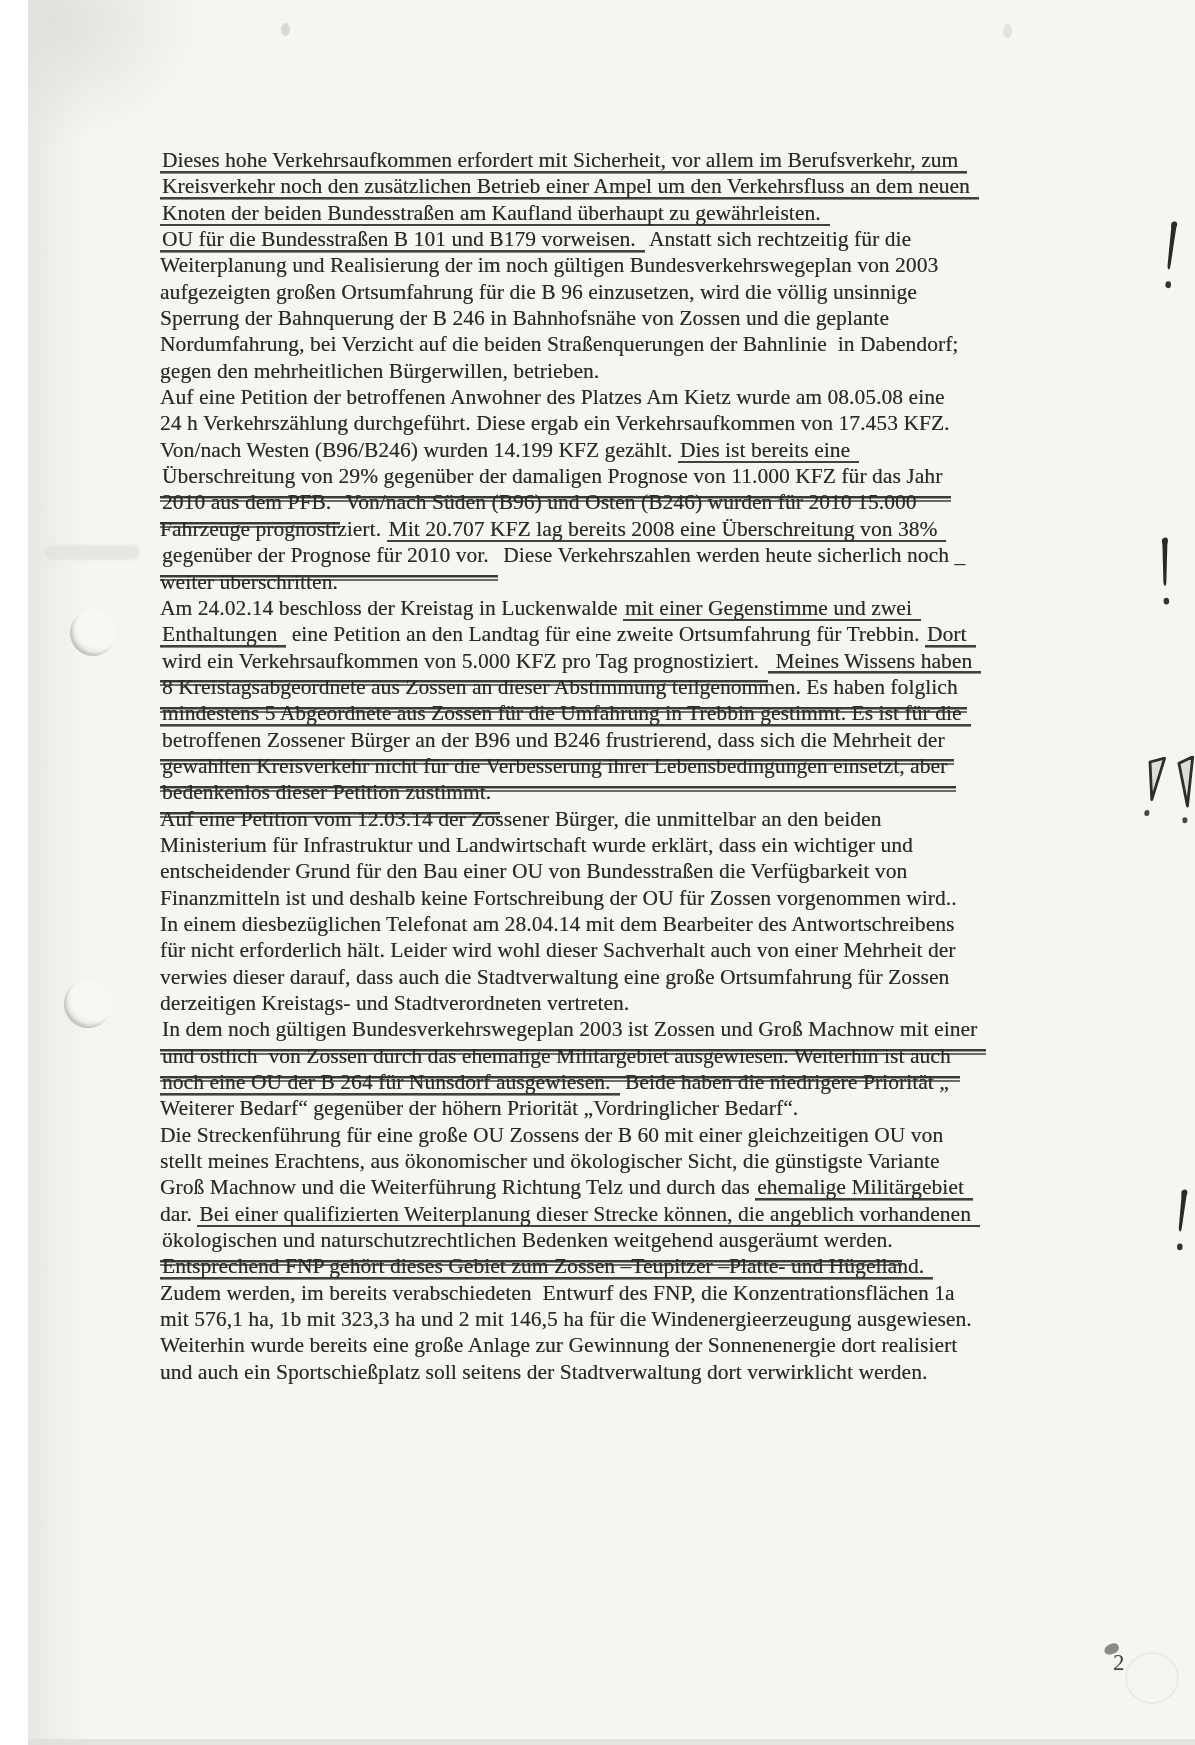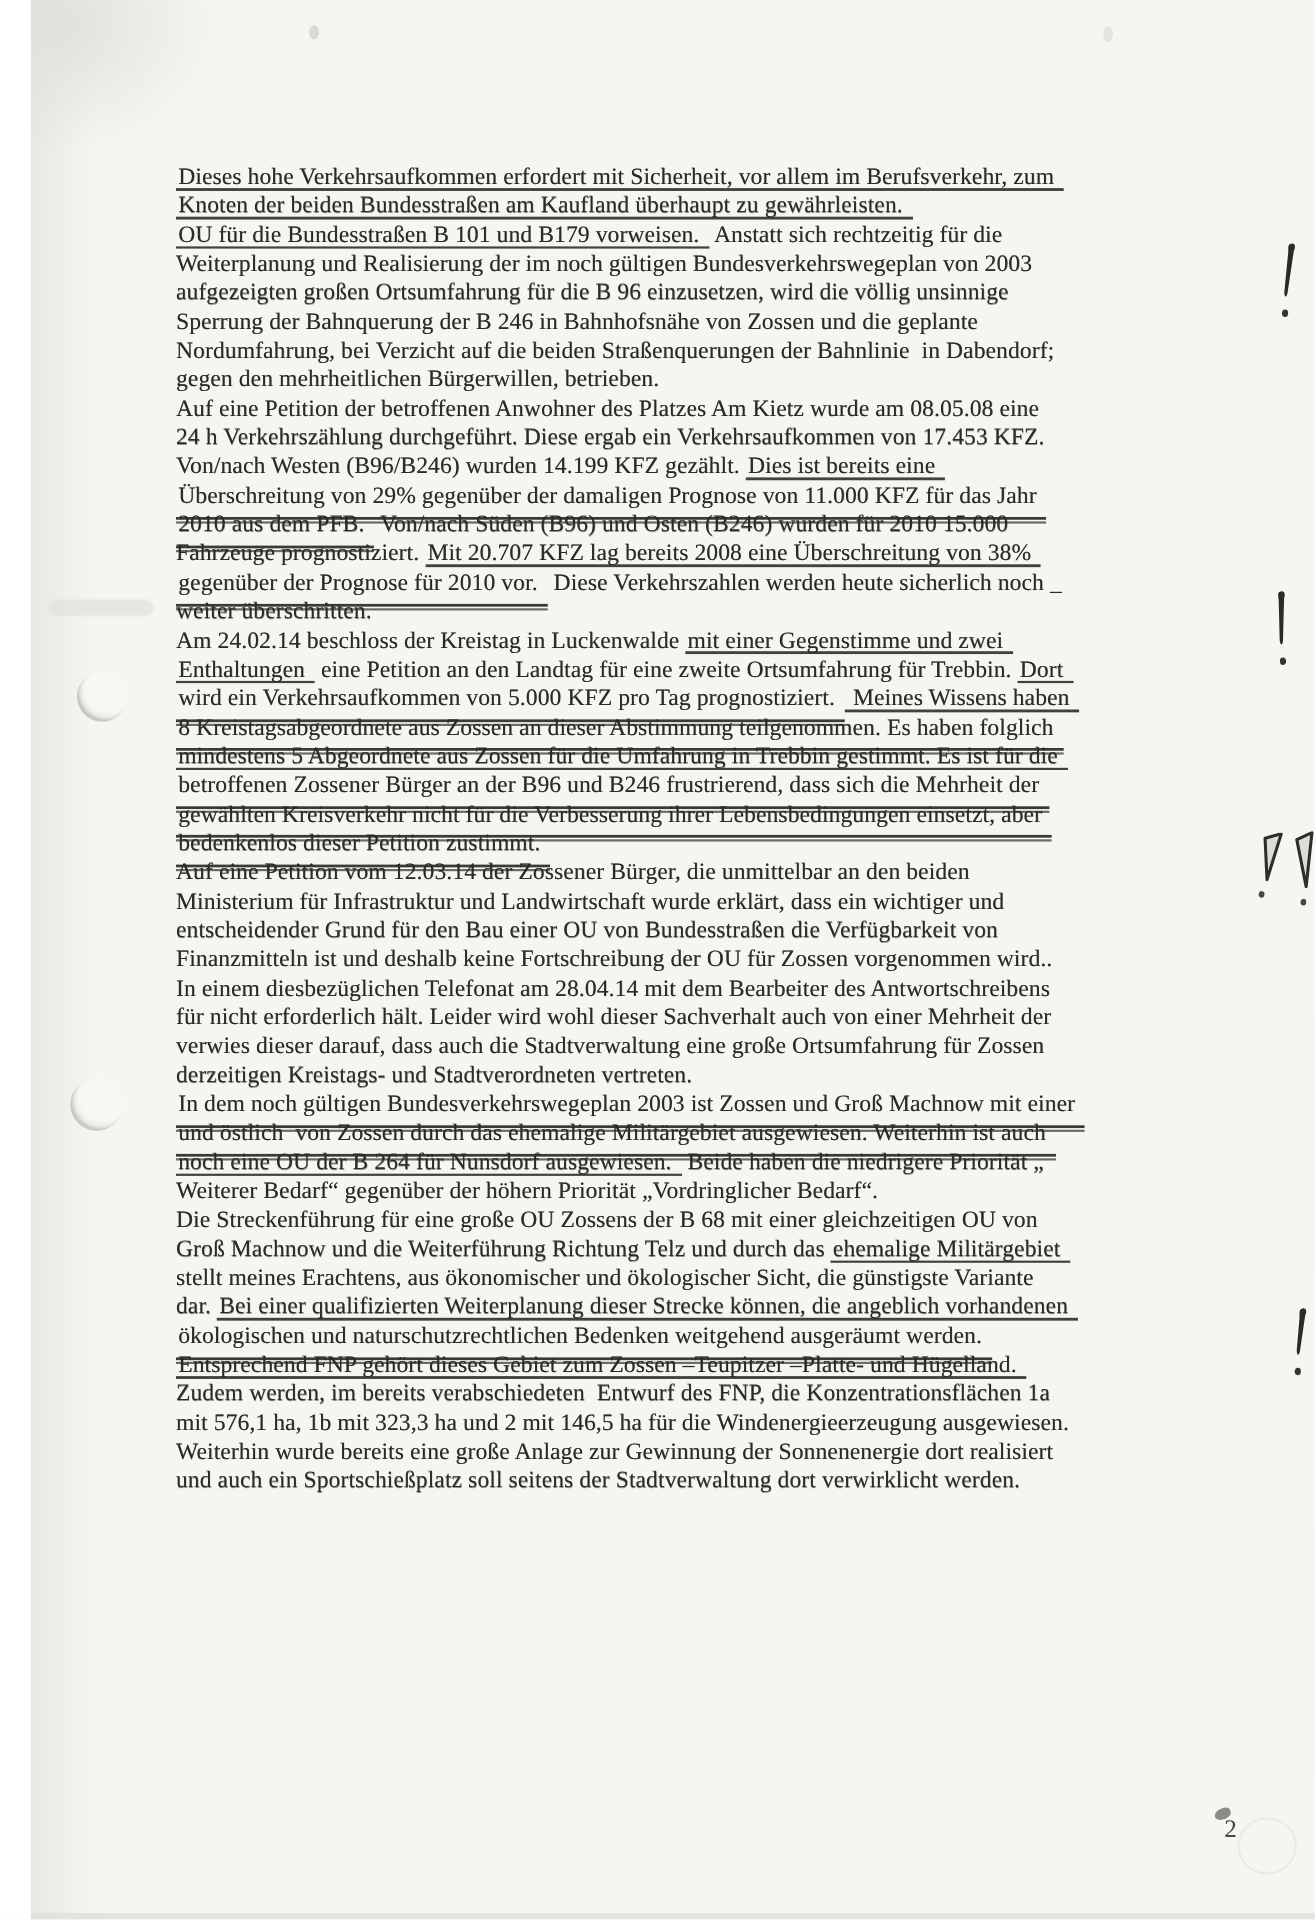--- a/index.html
+++ b/index.html
@@ -66,20 +66,21 @@
 
   <div class="sm sm-dot-top"></div>
   <div class="sm sm-tr"></div>
   <div class="sm sm-left-streak"></div>
   <div class="sm sm-mid-left"></div>
   <div class="sm sm-pg-blob"></div>
   <div class="sm sm-pg-ring"></div>
 
   <div class="text-block">
       <div class="ln"><span class="u1">Dieses hohe Verkehrsaufkommen erfordert mit Sicherheit, vor allem im Berufsverkehr, zum</span></div>
+      <div class="ln"><span class="u1">Kreisverkehr noch den zusätzlichen Betrieb einer Ampel um den Verkehrsfluss an dem neuen</span></div>
       <div class="ln"><span class="u1">Knoten der beiden Bundesstraßen am Kaufland überhaupt zu gewährleisten.</span></div>
       <div class="ln"><span class="u1">OU für die Bundesstraßen B 101 und B179 vorweisen.</span><span class="u0"> Anstatt sich rechtzeitig für die</span></div>
       <div class="ln"><span class="u0">Weiterplanung und Realisierung der im noch gültigen Bundesverkehrswegeplan von 2003</span></div>
       <div class="ln"><span class="u0">aufgezeigten großen Ortsumfahrung für die B 96 einzusetzen, wird die völlig unsinnige</span></div>
       <div class="ln"><span class="u0">Sperrung der Bahnquerung der B 246 in Bahnhofsnähe von Zossen und die geplante</span></div>
       <div class="ln"><span class="u0">Nordumfahrung, bei Verzicht auf die beiden Straßenquerungen der Bahnlinie  in Dabendorf;</span></div>
       <div class="ln"><span class="u0">gegen den mehrheitlichen Bürgerwillen, betrieben.</span></div>
       <div class="ln"><span class="u0">Auf eine Petition der betroffenen Anwohner des Platzes Am Kietz wurde am 08.05.08 eine</span></div>
       <div class="ln"><span class="u0">24 h Verkehrszählung durchgeführt. Diese ergab ein Verkehrsaufkommen von 17.453 KFZ.</span></div>
       <div class="ln"><span class="u0">Von/nach Westen (B96/B246) wurden 14.199 KFZ gezählt. </span><span class="u1">Dies ist bereits eine</span></div>
@@ -101,23 +102,23 @@
       <div class="ln"><span class="u0">entscheidender Grund für den Bau einer OU von Bundesstraßen die Verfügbarkeit von</span></div>
       <div class="ln"><span class="u0">Finanzmitteln ist und deshalb keine Fortschreibung der OU für Zossen vorgenommen wird..</span></div>
       <div class="ln"><span class="u0">In einem diesbezüglichen Telefonat am 28.04.14 mit dem Bearbeiter des Antwortschreibens</span></div>
       <div class="ln"><span class="u0">für nicht erforderlich hält. Leider wird wohl dieser Sachverhalt auch von einer Mehrheit der</span></div>
       <div class="ln"><span class="u0">verwies dieser darauf, dass auch die Stadtverwaltung eine große Ortsumfahrung für Zossen</span></div>
       <div class="ln"><span class="u0">derzeitigen Kreistags- und Stadtverordneten vertreten.</span></div>
       <div class="ln"><span class="u2">In dem noch gültigen Bundesverkehrswegeplan 2003 ist Zossen und Groß Machnow mit einer</span></div>
       <div class="ln"><span class="u2">und östlich  von Zossen durch das ehemalige Militärgebiet ausgewiesen. Weiterhin ist auch</span></div>
       <div class="ln"><span class="u1">noch eine OU der B 264 für Nunsdorf ausgewiesen.</span><span class="u0"> Beide haben die niedrigere Priorität „</span></div>
       <div class="ln"><span class="u0">Weiterer Bedarf“ gegenüber der höhern Priorität „Vordringlicher Bedarf“.</span></div>
-      <div class="ln"><span class="u0">Die Streckenführung für eine große OU Zossens der B 68 mit einer gleichzeitigen OU von</span></div>
+      <div class="ln"><span class="u0">Die Streckenführung für eine große OU Zossens der B 60 mit einer gleichzeitigen OU von</span></div>
+      <div class="ln"><span class="u0">stellt meines Erachtens, aus ökonomischer und ökologischer Sicht, die günstigste Variante</span></div>
       <div class="ln"><span class="u0">Groß Machnow und die Weiterführung Richtung Telz und durch das </span><span class="u1">ehemalige Militärgebiet</span></div>
-      <div class="ln"><span class="u0">stellt meines Erachtens, aus ökonomischer und ökologischer Sicht, die günstigste Variante</span></div>
       <div class="ln"><span class="u0">dar. </span><span class="u1">Bei einer qualifizierten Weiterplanung dieser Strecke können, die angeblich vorhandenen</span></div>
       <div class="ln"><span class="u2">ökologischen und naturschutzrechtlichen Bedenken weitgehend ausgeräumt werden.</span></div>
       <div class="ln"><span class="u1">Entsprechend FNP gehört dieses Gebiet zum Zossen –Teupitzer –Platte- und Hügelland.</span></div>
       <div class="ln"><span class="u0">Zudem werden, im bereits verabschiedeten  Entwurf des FNP, die Konzentrationsflächen 1a</span></div>
       <div class="ln"><span class="u0">mit 576,1 ha, 1b mit 323,3 ha und 2 mit 146,5 ha für die Windenergieerzeugung ausgewiesen.</span></div>
       <div class="ln"><span class="u0">Weiterhin wurde bereits eine große Anlage zur Gewinnung der Sonnenenergie dort realisiert</span></div>
       <div class="ln"><span class="u0">und auch ein Sportschießplatz soll seitens der Stadtverwaltung dort verwirklicht werden.</span></div>
     </div>
 
   <div class="page-number">2</div>

